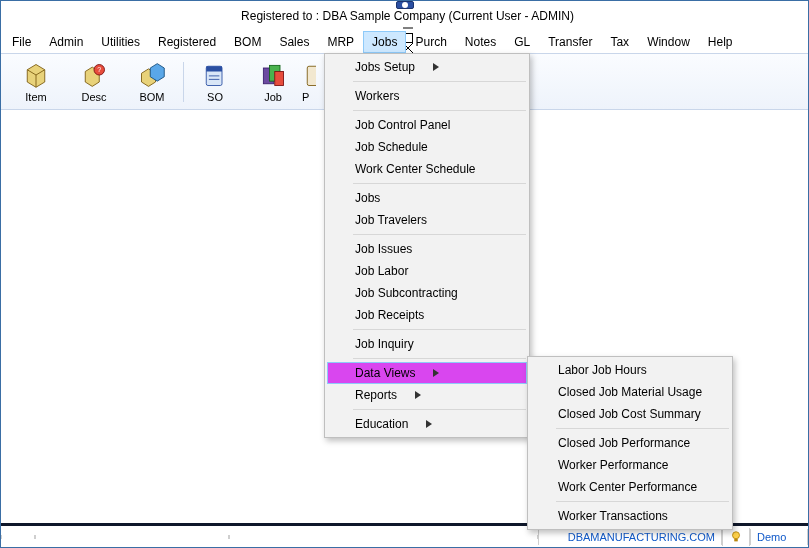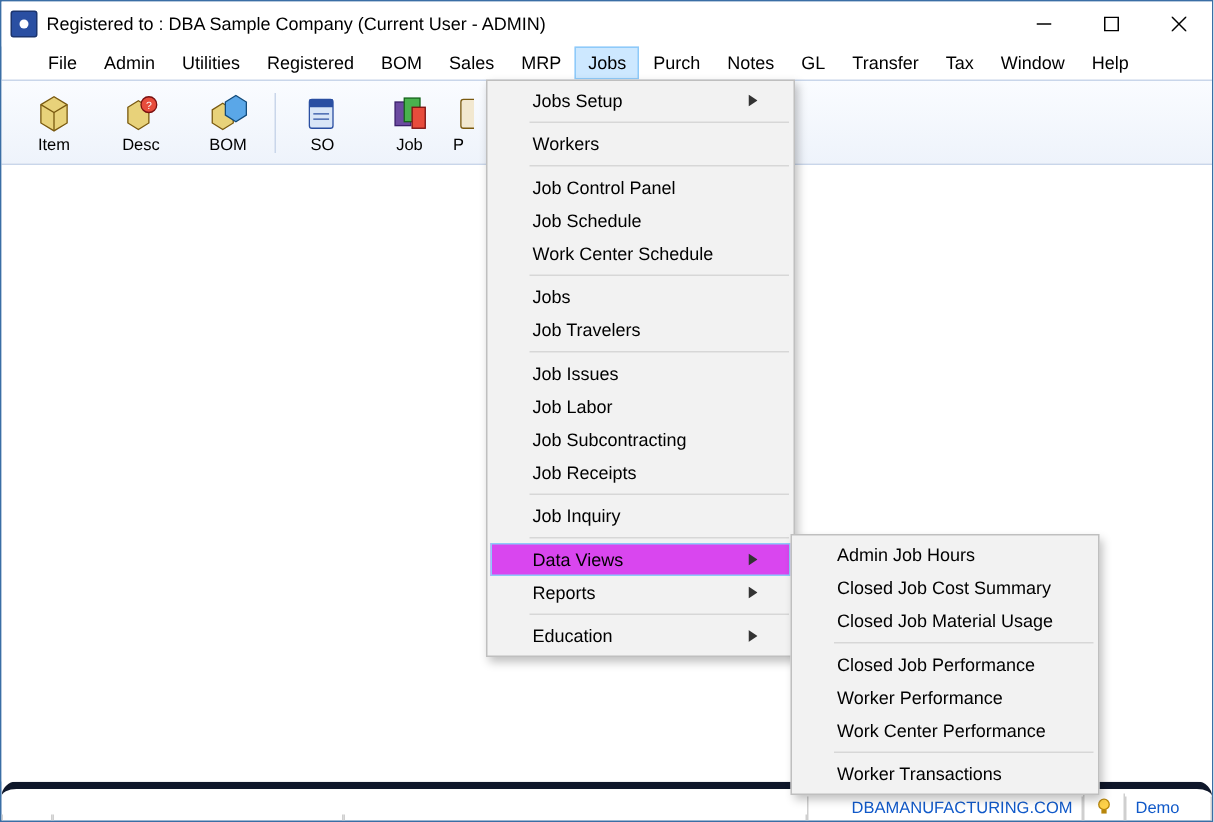--- a/index.html
+++ b/index.html
@@ -1,45 +1,45 @@
 <!DOCTYPE html>
 <html><head>
 <meta charset="utf-8">
 <style>
 html,body{margin:0;padding:0;font-family:"Segoe UI","Tahoma",Arial,sans-serif;font-size:12px;color:#000;background:#fff;}
 .window{width:809px;height:548px;border:1px solid #3a6ea5;box-sizing:border-box;position:relative;background:#fff;display:flex;flex-direction:column;overflow:hidden;}
-.titlebar{height:30px;background:#fff;display:flex;align-items:center;padding:0 0 0 6px;}
+.titlebar{height:30px;background:#fff;display:flex;align-items:center;padding:0 0 0 6px;flex-direction:column;}
 .titlebar .app-icon{width:16px;height:16px;background:#2a4fa2;border:1px solid #1b346e;border-radius:2px;display:flex;align-items:center;justify-content:center;margin-right:6px;}
 .titlebar .app-icon::after{content:"";width:6px;height:6px;background:#fff;border-radius:50%;}
 .titlebar .title{flex:0 0 auto;}
 .titlebar .spacer{flex:1 1 auto;}
 .titlebar .win-btn{width:45px;height:30px;display:flex;align-items:center;justify-content:center;}
 .titlebar svg{width:10px;height:10px;stroke:#000;stroke-width:1;fill:none;}
 
-.menubar{height:22px;display:flex;align-items:stretch;padding:0 2px;user-select:none;margin-left:20px;}
+.menubar{height:22px;display:flex;align-items:stretch;padding:0 2px;user-select:none;}
 .menubar .mi{padding:3px 9px;line-height:16px;}
 .menubar .mi.open{background:#cde8ff;border:1px solid #8ecaf9;padding:2px 8px;}
 
 .toolbar{height:55px;background:linear-gradient(#fafcff,#eef3fb);border-top:1px solid #c9d6ea;border-bottom:1px solid #c9d6ea;display:flex;align-items:center;padding:0 6px;gap:0;}
 .toolbar .tb{width:58px;display:flex;flex-direction:column;align-items:center;gap:2px;}
 .toolbar .tb .ico{width:28px;height:28px;}
 .toolbar .tb .lbl{font-size:11px;}
 .toolbar .sep{width:1px;height:40px;background:#c9d6ea;margin:0 2px;}
 
 .client{flex:1 1 auto;background:#fff;position:relative;}
 
-.statusbar{height:21px;border-top:5px solid #0f172a;display:flex;align-items:flex-end;font-size:11px;border-radius:10px;}
+.statusbar{height:21px;border-top:3px solid #0f172a;display:flex;align-items:center;font-size:11px;}
 .statusbar .cell{border-left:1px solid #cfcfcf;border-right:1px solid #cfcfcf;padding:2px 6px;display:flex;align-items:center;}
 .statusbar .wide{flex:1 1 auto;}
 .statusbar .link{color:#1059c9;}
 .statusbar .bulb svg{width:14px;height:14px;}
 
 
 .menu{position:absolute;background:#f2f2f2;border:1px solid #bfbfbf;box-shadow:2px 3px 6px rgba(0,0,0,.25);padding:2px;min-width:190px;z-index:10;}
-.menu .item{display:flex;align-items:center;justify-content:space-between;padding:4px 22px 4px 28px;white-space:nowrap;}
+.menu .item{display:flex;align-items:center;justify-content:flex-start;padding:4px 22px 4px 28px;white-space:nowrap;}
 .menu .item.hi{background:#d946ef;border:1px solid #8ecaf9;padding:3px 21px 3px 27px;}
 .menu .sep{height:1px;background:#d7d7d7;margin:3px 1px 3px 26px;}
 .menu .arrow{margin-left:18px;}
 .menu .arrow svg{width:6px;height:8px;fill:#333;}
 
 .jobs-menu{top:52px;left:323px;width:200px;}
 .sub-menu{top:355px;left:526px;width:200px;}
 
 
 .ico svg{width:28px;height:28px;}
@@ -229,28 +229,28 @@
     <div class="item">
       <span>Education</span>
       <span class="arrow"><svg viewBox="0 0 6 8">
             <polygon points="0,0 6,4 0,8"></polygon>
           </svg></span>
     </div>
   </div>
 
   <div class="menu sub-menu">
     <div class="item">
-        <span>Admin Job Hours</span>
+        <span>Labor Job Hours</span>
+      </div>
+    <div class="item">
+        <span>Closed Job Material Usage</span>
       </div>
     <div class="item">
         <span>Closed Job Cost Summary</span>
       </div>
-    <div class="item">
-        <span>Closed Job Material Usage</span>
-      </div>
     <div class="sep"></div>
     <div class="item">
         <span>Closed Job Performance</span>
       </div>
     <div class="item">
         <span>Worker Performance</span>
       </div>
     <div class="item">
         <span>Work Center Performance</span>
       </div>

